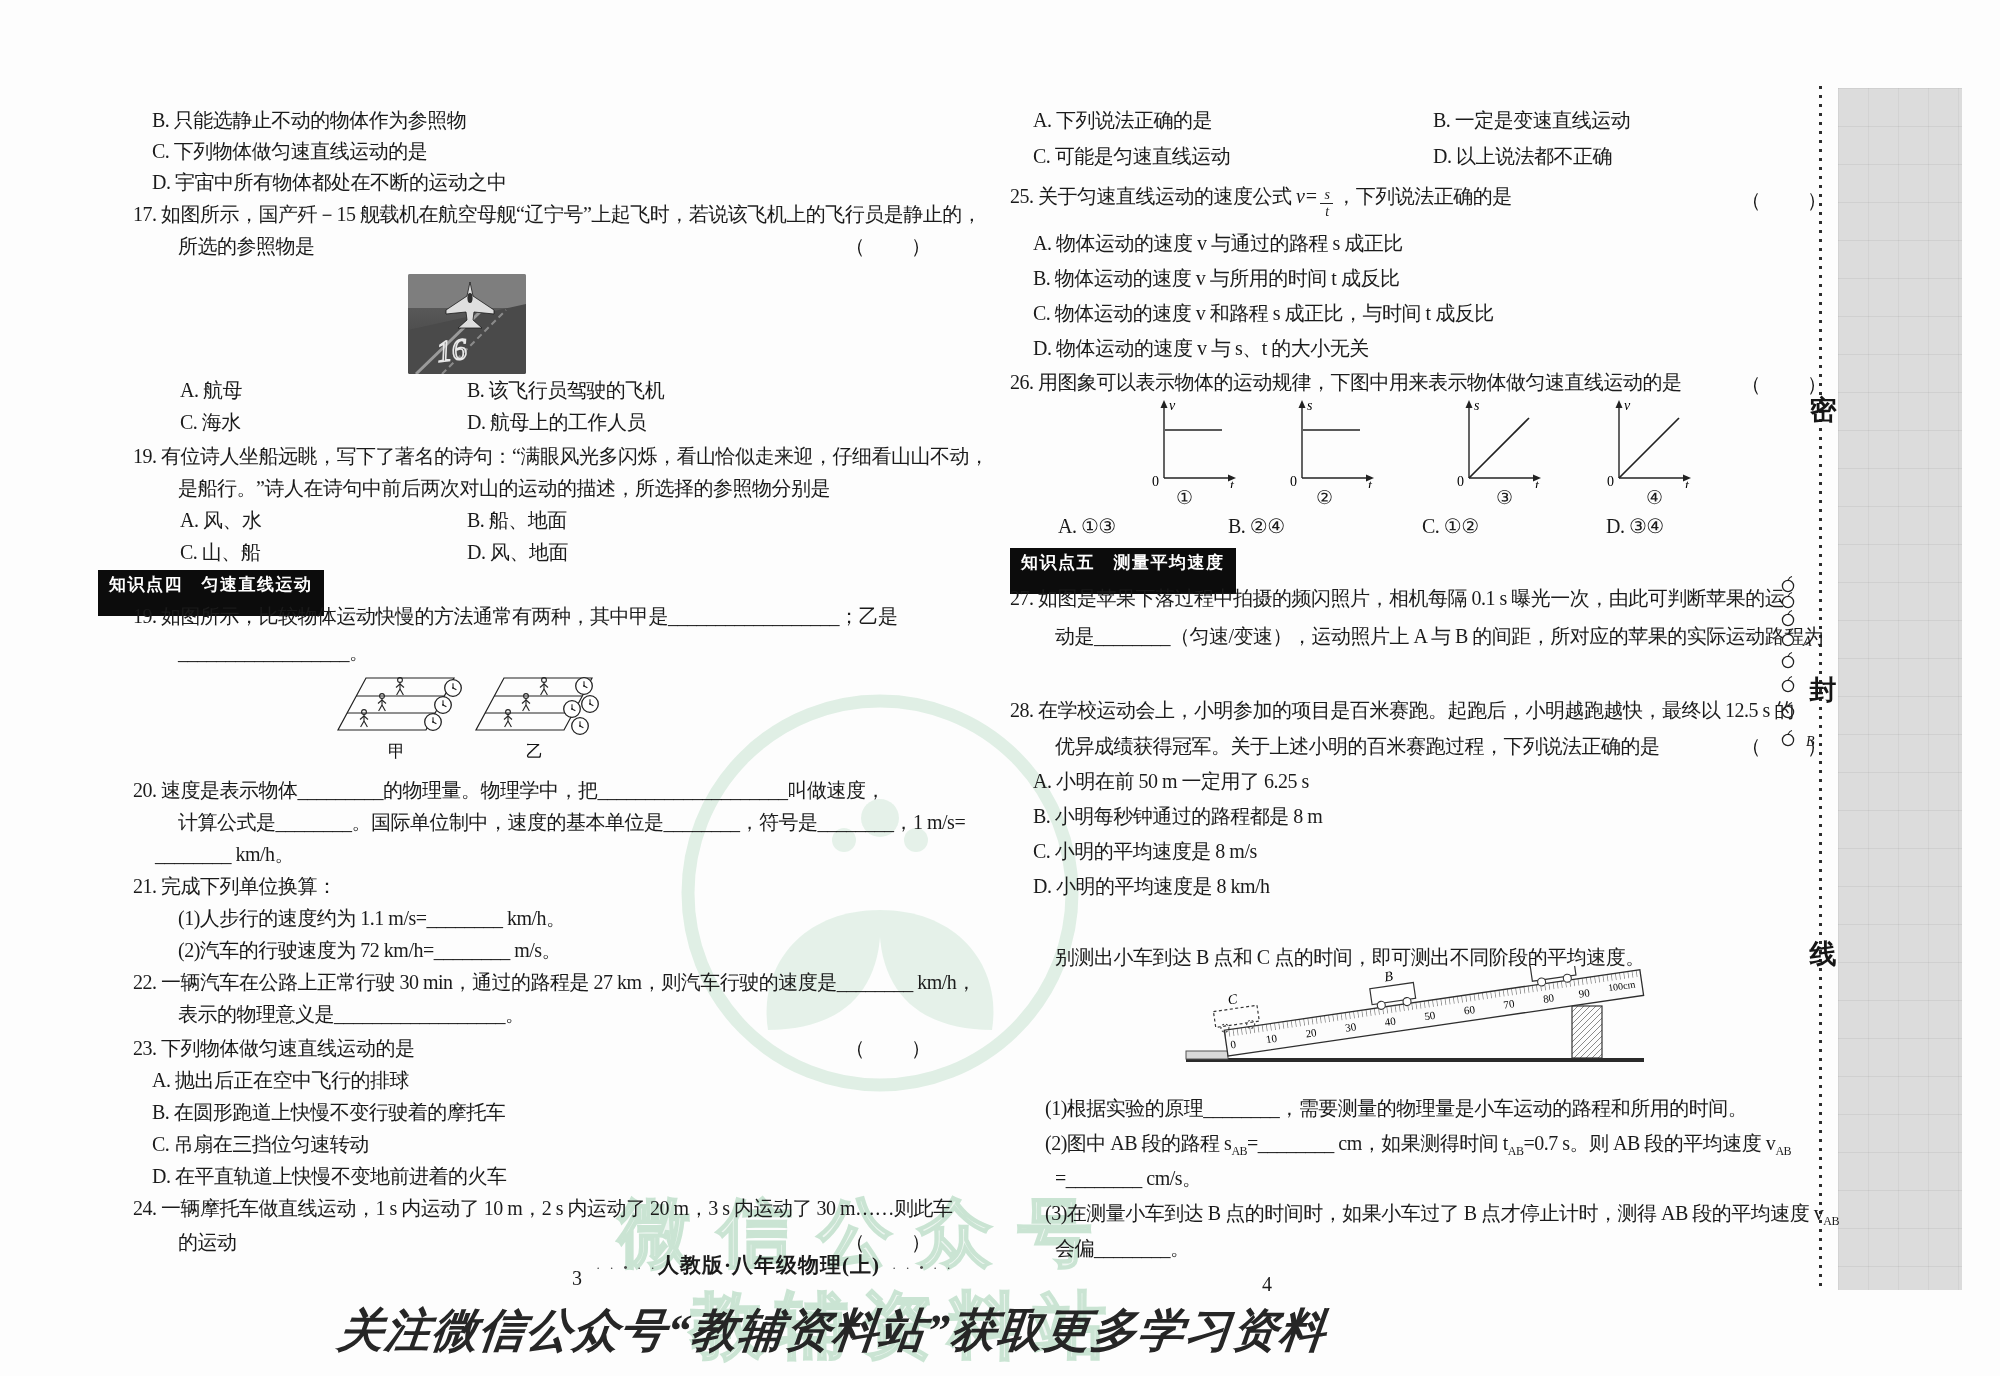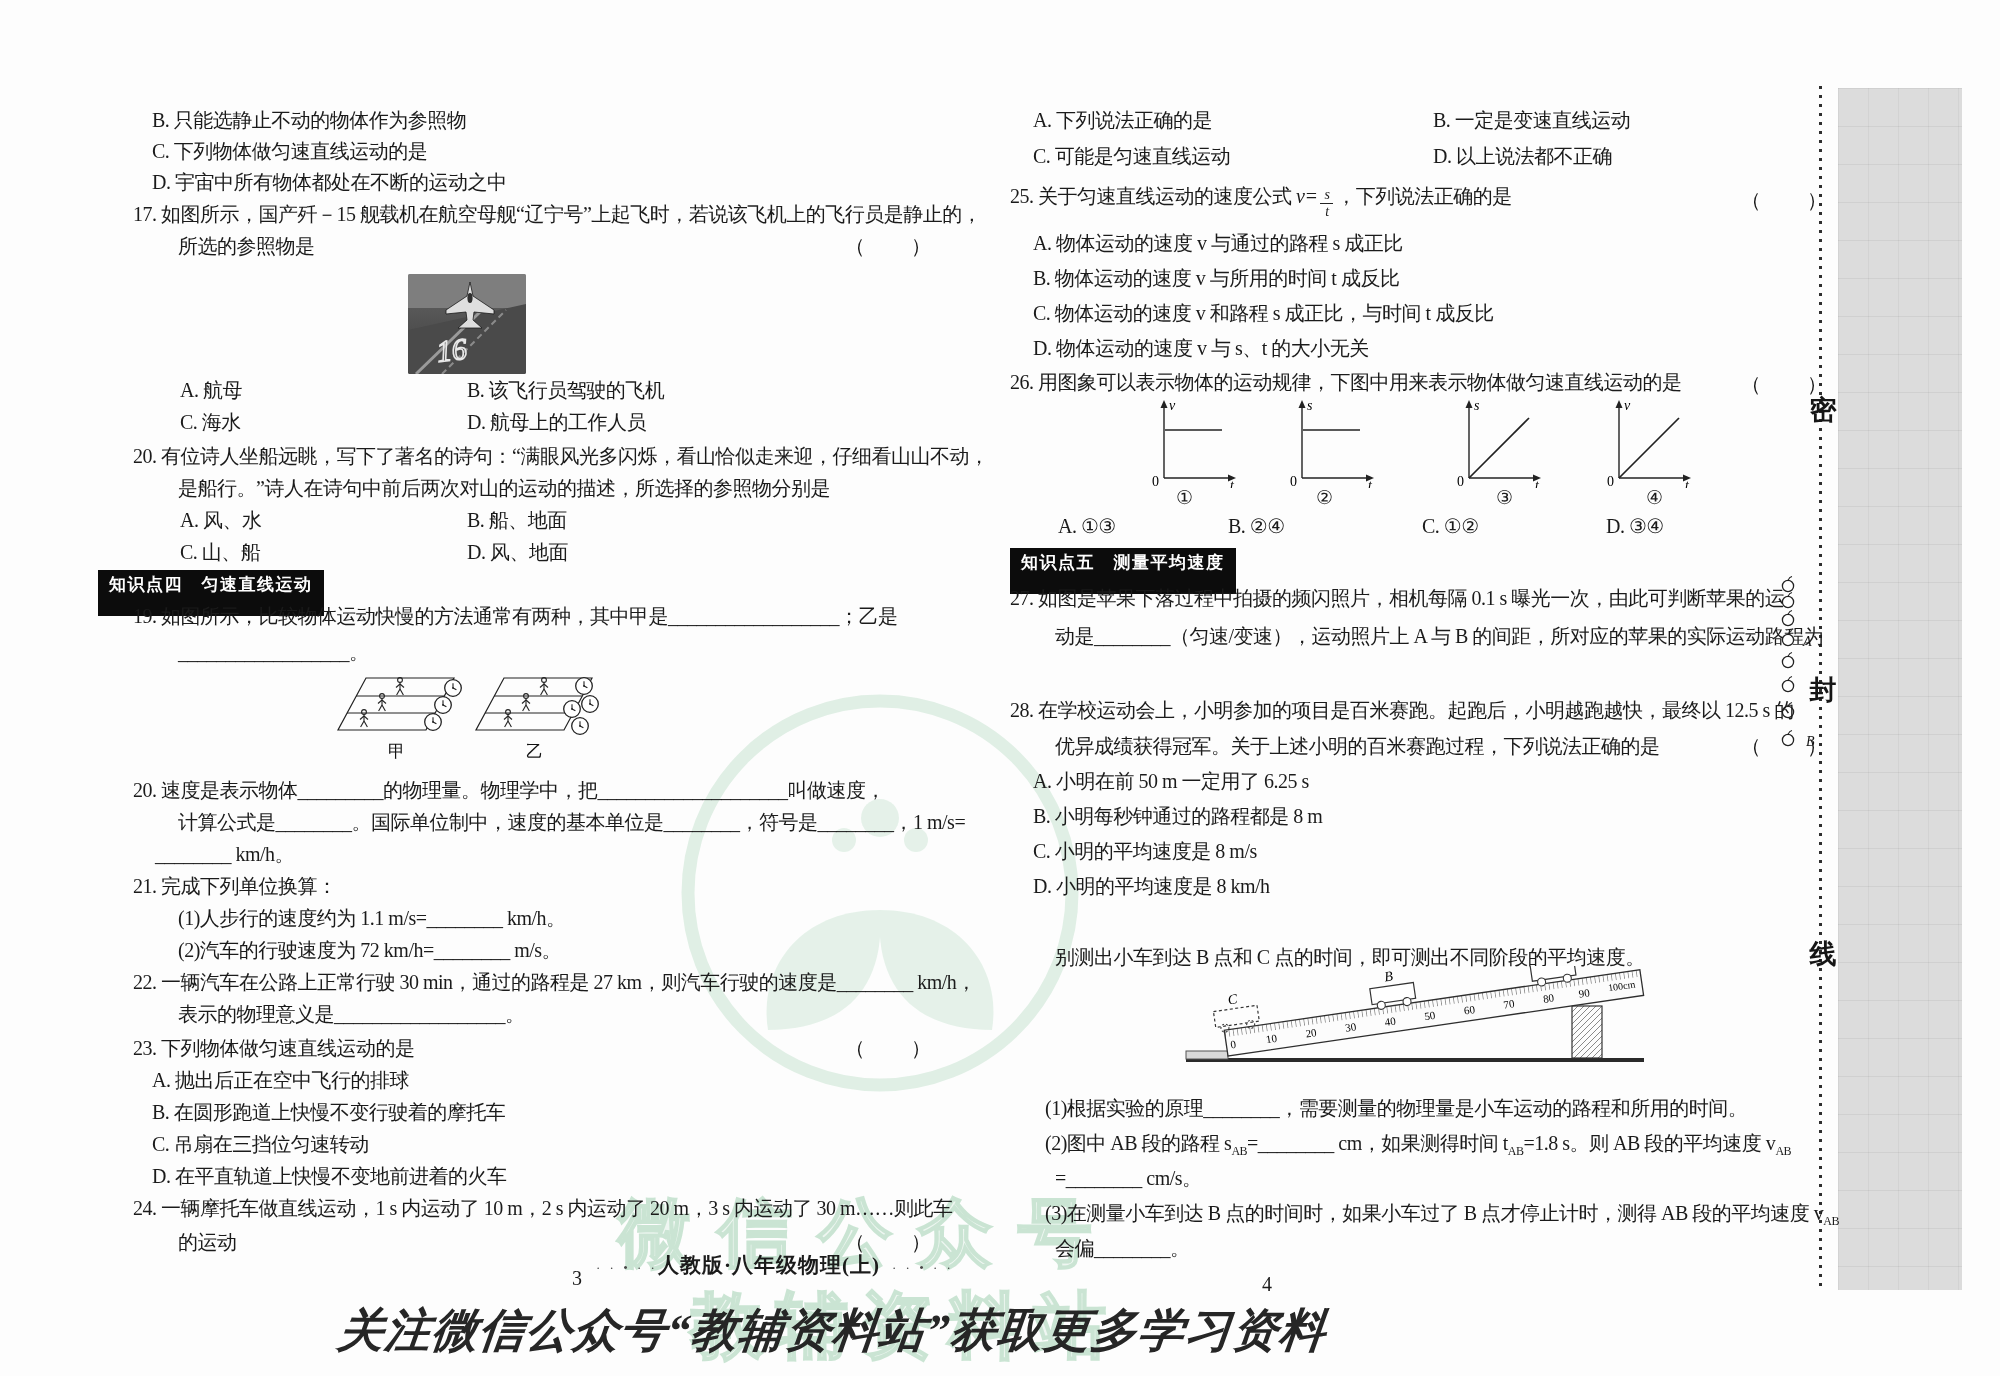--- a/index.html
+++ b/index.html
@@ -75,21 +75,21 @@
       </g>
       <text x="30" y="88" font-size="30" font-style="italic" fill="none" stroke="#e8e8e8" stroke-width="1.6" transform="rotate(-7 30 88)">16</text>
     </svg>
   </div>
 
   <div class="t" style="left:180px;top:378px">A. 航母</div>
   <div class="t" style="left:467px;top:378px">B. 该飞行员驾驶的飞机</div>
   <div class="t" style="left:180px;top:410px">C. 海水</div>
   <div class="t" style="left:467px;top:410px">D. 航母上的工作人员</div>
 
-  <div class="t" style="left:133px;top:444px">20. 有位诗人坐船远眺，写下了著名的诗句：“满眼风光多闪烁，看山恰似走来迎，仔细看山山不动，</div>
+  <div class="t" style="left:133px;top:444px">19. 有位诗人坐船远眺，写下了著名的诗句：“满眼风光多闪烁，看山恰似走来迎，仔细看山山不动，</div>
   <div class="t" style="left:178px;top:476px">是船行。”诗人在诗句中前后两次对山的运动的描述，所选择的参照物分别是</div>
   <div class="t" style="left:180px;top:508px">A. 风、水</div>
   <div class="t" style="left:467px;top:508px">B. 船、地面</div>
   <div class="t" style="left:180px;top:540px">C. 山、船</div>
   <div class="t" style="left:467px;top:540px">D. 风、地面</div>
 
   <div class="banner" style="left:98px;top:570px">知识点四　匀速直线运动</div>
 
   <div class="t" style="left:133px;top:604px">19. 如图所示，比较物体运动快慢的方法通常有两种，其中甲是__________________；乙是</div>
   <div class="t" style="left:178px;top:640px">__________________。</div>
@@ -306,21 +306,21 @@
         <rect x="-8" y="-46" width="44" height="16" fill="none" stroke="#333" stroke-width="1.2" stroke-dasharray="3,2.5"></rect>
         <circle cx="1" cy="-28" r="4" fill="none" stroke="#333" stroke-width="1.1" stroke-dasharray="2,2"></circle>
         <circle cx="27" cy="-28" r="4" fill="none" stroke="#333" stroke-width="1.1" stroke-dasharray="2,2"></circle>
         <text x="8" y="-51" font-size="14" font-style="italic">C</text>
       </g>
     </g>
   </svg>
 
   <div class="t" style="left:1045px;top:1096px">(1)根据实验的原理________，需要测量的物理量是小车运动的路程和所用的时间。</div>
   <div class="t" style="left:1045px;top:1131px">
-    <span>(2)图中 AB 段的路程 s</span><sub class="sub">AB</sub><span>=________ cm，如果测得时间 t</span><sub class="sub">AB</sub><span>=1.8 s。则 AB 段的平均速度 v</span><sub class="sub">AB</sub>
+    <span>(2)图中 AB 段的路程 s</span><sub class="sub">AB</sub><span>=________ cm，如果测得时间 t</span><sub class="sub">AB</sub><span>=0.7 s。则 AB 段的平均速度 v</span><sub class="sub">AB</sub>
   </div>
   <div class="t" style="left:1055px;top:1166px">=________ cm/s。</div>
   <div class="t" style="left:1045px;top:1201px">
     <span>(3)在测量小车到达 B 点的时间时，如果小车过了 B 点才停止计时，测得 AB 段的平均速度 v</span><sub class="sub">AB</sub>
   </div>
   <div class="t" style="left:1055px;top:1236px">会偏________。</div>
 
   <div class="t pg" style="left:1262px;top:1272px">4</div>
 
   <div class="t orn" style="left:596px;top:1260px">· · • · ·</div>

